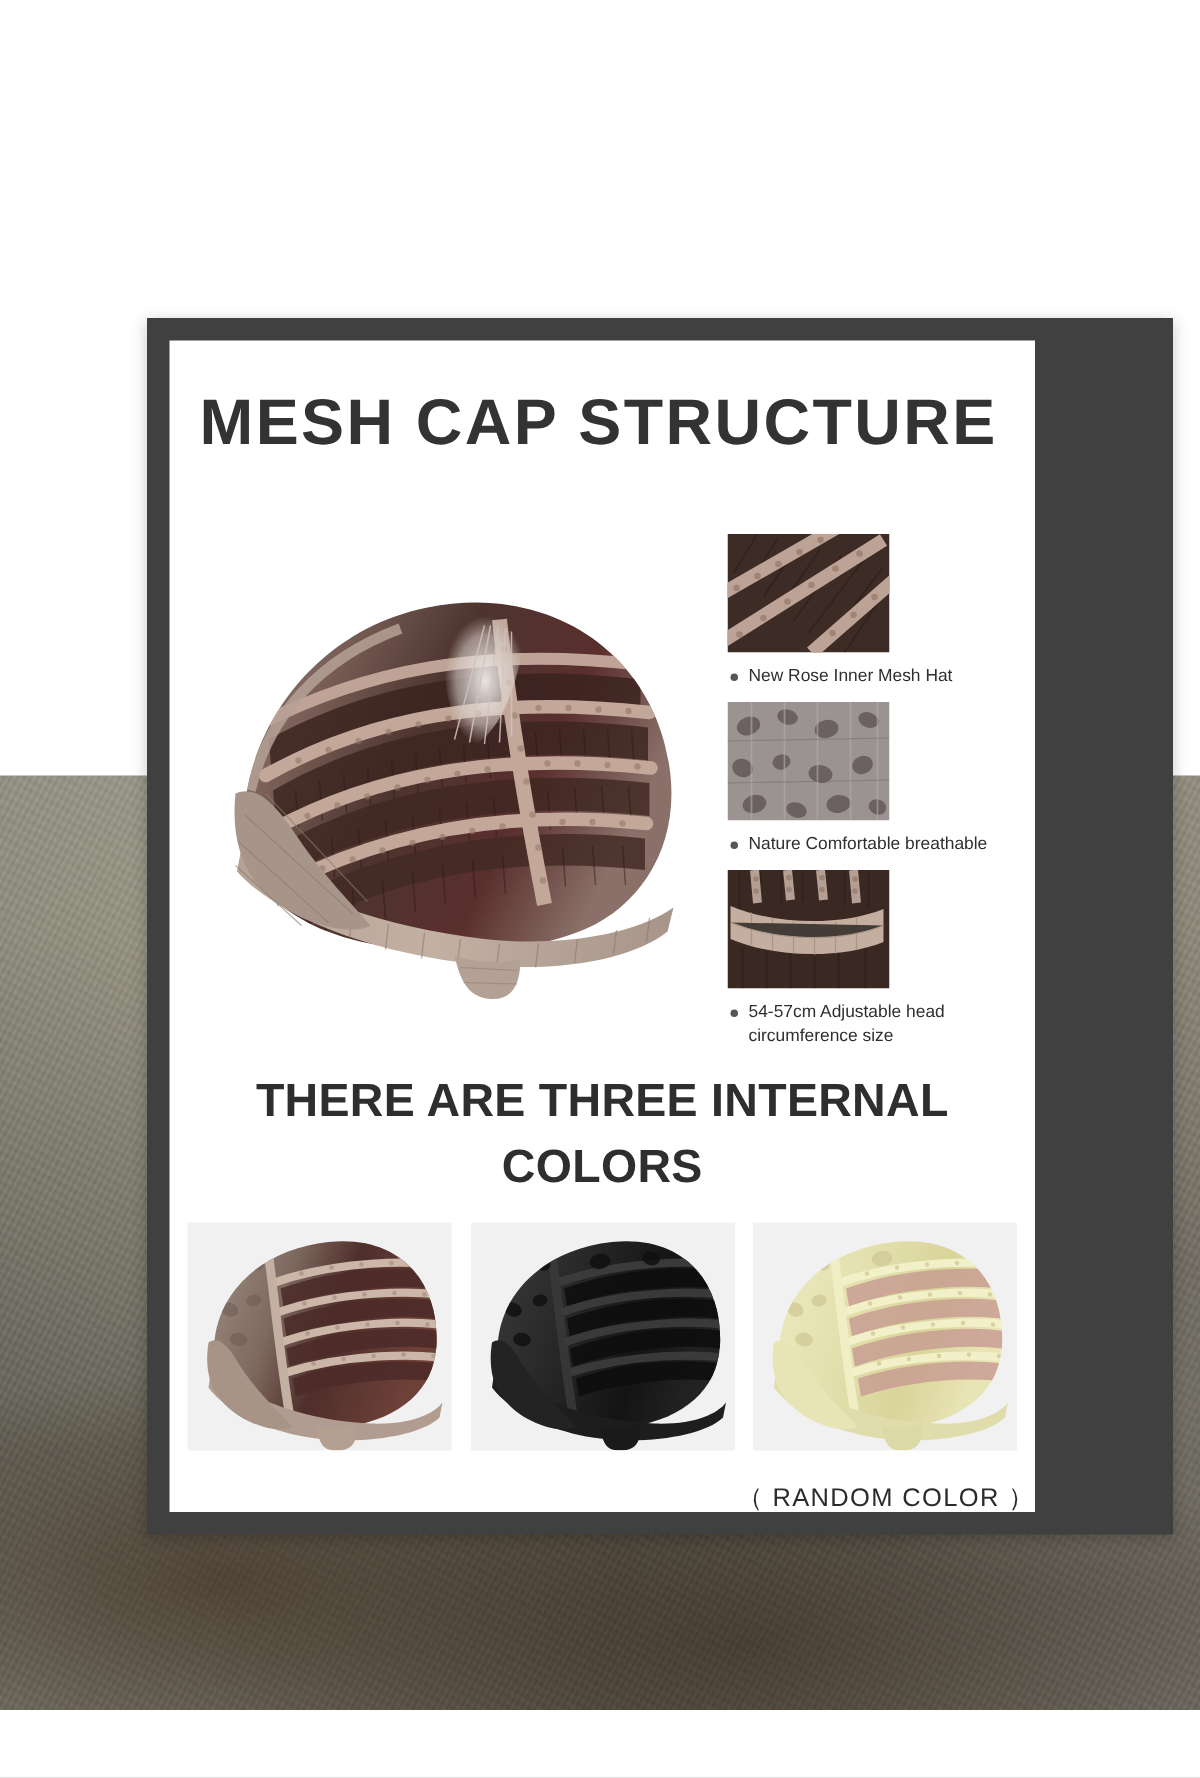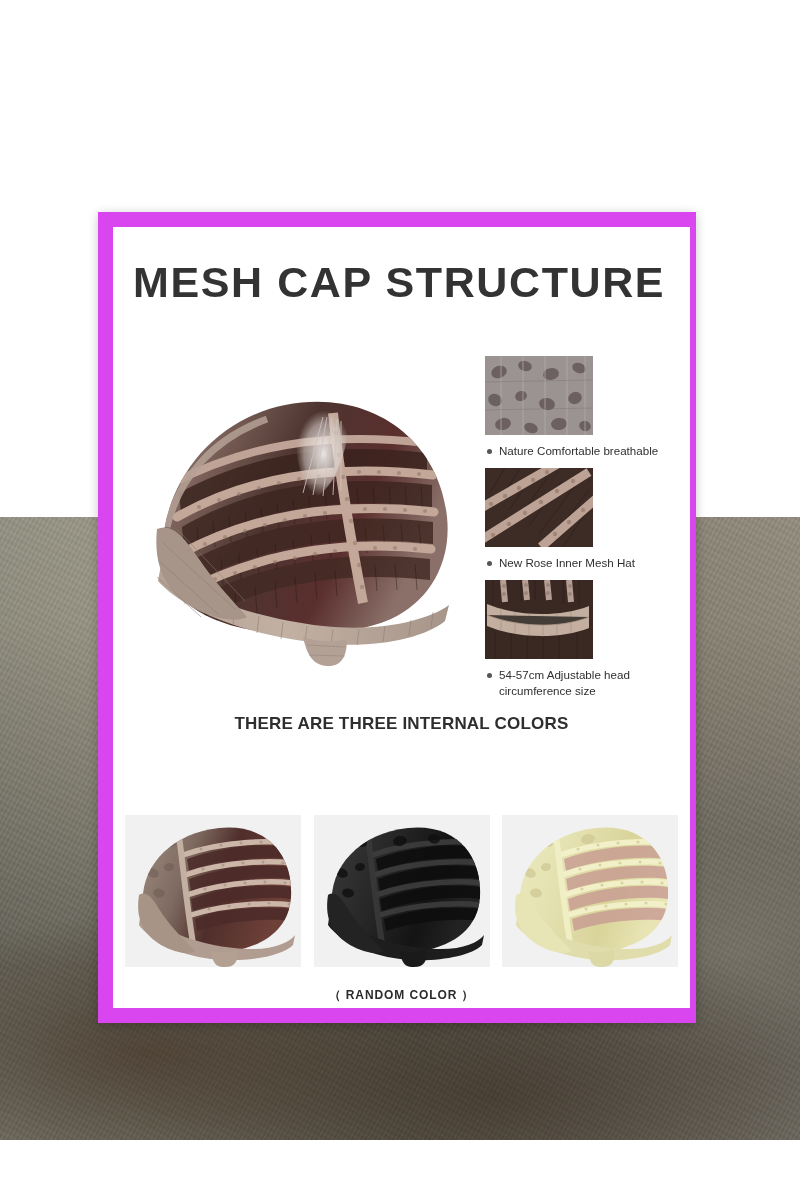--- a/index.html
+++ b/index.html
@@ -59,22 +59,22 @@
     position: absolute;
     left: 0; top: 1140px;
     width: 800px; height: 45px;
     background: #ffffff;
   }
 
   
   .frame {
     position: absolute;
     left: 98px; top: 212px;
-    width: 598px; height: 811px;
-    background: #d946ef;
+    width: 684px; height: 811px;
+    background: #404040;
     box-sizing: border-box;
     box-shadow: 0 2px 10px rgba(0,0,0,0.22);
   }
   .frame-inner {
     position: absolute;
     left: 15px; top: 15px;
     width: 577px; height: 781px;
     background: #ffffff;
     overflow: hidden;
   }
@@ -139,21 +139,21 @@
     line-height: 1.38;
     font-weight: 400;
   }
 
   
   .section-title {
     position: absolute;
     left: 0; top: 485px;
     width: 577px;
     text-align: center;
-    font-size: 17px;
+    font-size: 31px;
     font-weight: 700;
     letter-spacing: 0.2px;
     color: #2e2e2e;
     line-height: 1.42;
   }
 
   
   .swatch-row {
     position: absolute;
     left: 12px; top: 588px;
@@ -167,25 +167,25 @@
     background: #f1f1f1;
     position: relative;
     overflow: hidden;
   }
   .swatch-card svg { display: block; }
 
   .random-note {
     position: absolute;
     left: 0; top: 760px;
     width: 577px;
-    text-align: center;
-    font-size: 12px;
+    text-align: right;
+    font-size: 17px;
     letter-spacing: 0.9px;
     color: #2b2b2b;
-    font-weight: 700;
+    font-weight: 400;
   }
 </style>
 </head>
 <body>
 
 <div id="page">
 
   <div class="bg-upper"></div>
   <div class="bg-lower"></div>
   <div class="bg-foot"></div>
@@ -376,55 +376,20 @@
             <path d="M180,268 L218,270"></path>
               <path d="M182,278 L218,279"></path>
           </g>
         </svg>
       </div>
 
       <div class="features">
 
         <div class="feature">
           <svg class="feature-thumb" viewBox="0 0 108 79">
-            <rect width="108" height="79" fill="#9a9392"></rect>
-            <g fill="#5d5150" opacity="0.75">
-              <ellipse cx="14" cy="16" rx="8" ry="6" transform="rotate(-20 14 16)"></ellipse>
-              <ellipse cx="40" cy="10" rx="7" ry="5" transform="rotate(15 40 10)"></ellipse>
-              <ellipse cx="66" cy="18" rx="8" ry="6" transform="rotate(-12 66 18)"></ellipse>
-              <ellipse cx="94" cy="12" rx="7" ry="5" transform="rotate(20 94 12)"></ellipse>
-              <ellipse cx="10" cy="44" rx="7" ry="6" transform="rotate(25 10 44)"></ellipse>
-              <ellipse cx="36" cy="40" rx="6" ry="5" transform="rotate(-18 36 40)"></ellipse>
-              <ellipse cx="62" cy="48" rx="8" ry="6" transform="rotate(10 62 48)"></ellipse>
-              <ellipse cx="90" cy="42" rx="7" ry="6" transform="rotate(-22 90 42)"></ellipse>
-              <ellipse cx="18" cy="68" rx="8" ry="6" transform="rotate(-14 18 68)"></ellipse>
-              <ellipse cx="46" cy="72" rx="7" ry="5" transform="rotate(18 46 72)"></ellipse>
-              <ellipse cx="74" cy="68" rx="8" ry="6" transform="rotate(-8 74 68)"></ellipse>
-              <ellipse cx="100" cy="70" rx="6" ry="5" transform="rotate(22 100 70)"></ellipse>
-            </g>
-            <g stroke="#b3adac" stroke-width="1.2" opacity="0.6">
-              <path d="M16,0 L16,79"></path>
-                <path d="M38,0 L38,79"></path>
-                <path d="M60,0 L60,79"></path>
-              <path d="M82,0 L82,79"></path>
-                <path d="M100,0 L100,79"></path>
-            </g>
-            <g stroke="#6d6160" stroke-width="0.7" opacity="0.4">
-              <path d="M0,26 L108,24"></path>
-                <path d="M0,54 L108,52"></path>
-            </g>
-          </svg>
-          <div class="feature-row">
-            <span class="bullet-dot"></span>
-            <span class="feature-label">Nature Comfortable breathable</span>
-          </div>
-        </div>
-
-        <div class="feature">
-          <svg class="feature-thumb" viewBox="0 0 108 79">
             <rect width="108" height="79" fill="#3d2b26"></rect>
             <g stroke="#2a1a16" stroke-width="1" opacity="0.55">
               <path d="M4,26 L20,0"></path>
                 <path d="M14,34 L34,2"></path>
                 <path d="M24,42 L48,6"></path>
               <path d="M34,50 L62,10"></path>
                 <path d="M44,58 L76,14"></path>
                 <path d="M54,66 L90,18"></path>
               <path d="M64,74 L104,22"></path>
                 <path d="M78,79 L108,34"></path>
@@ -445,20 +410,55 @@
                 <circle cx="72" cy="23" r="2.2"></circle>
                 <circle cx="88" cy="13" r="2.2"></circle>
               <circle cx="70" cy="66" r="2.2"></circle>
                 <circle cx="84" cy="54" r="2.2"></circle>
                 <circle cx="98" cy="42" r="2.2"></circle>
             </g>
           </svg>
           <div class="feature-row">
             <span class="bullet-dot"></span>
             <span class="feature-label">New Rose Inner Mesh Hat</span>
+          </div>
+        </div>
+
+        <div class="feature">
+          <svg class="feature-thumb" viewBox="0 0 108 79">
+            <rect width="108" height="79" fill="#9a9392"></rect>
+            <g fill="#5d5150" opacity="0.75">
+              <ellipse cx="14" cy="16" rx="8" ry="6" transform="rotate(-20 14 16)"></ellipse>
+              <ellipse cx="40" cy="10" rx="7" ry="5" transform="rotate(15 40 10)"></ellipse>
+              <ellipse cx="66" cy="18" rx="8" ry="6" transform="rotate(-12 66 18)"></ellipse>
+              <ellipse cx="94" cy="12" rx="7" ry="5" transform="rotate(20 94 12)"></ellipse>
+              <ellipse cx="10" cy="44" rx="7" ry="6" transform="rotate(25 10 44)"></ellipse>
+              <ellipse cx="36" cy="40" rx="6" ry="5" transform="rotate(-18 36 40)"></ellipse>
+              <ellipse cx="62" cy="48" rx="8" ry="6" transform="rotate(10 62 48)"></ellipse>
+              <ellipse cx="90" cy="42" rx="7" ry="6" transform="rotate(-22 90 42)"></ellipse>
+              <ellipse cx="18" cy="68" rx="8" ry="6" transform="rotate(-14 18 68)"></ellipse>
+              <ellipse cx="46" cy="72" rx="7" ry="5" transform="rotate(18 46 72)"></ellipse>
+              <ellipse cx="74" cy="68" rx="8" ry="6" transform="rotate(-8 74 68)"></ellipse>
+              <ellipse cx="100" cy="70" rx="6" ry="5" transform="rotate(22 100 70)"></ellipse>
+            </g>
+            <g stroke="#b3adac" stroke-width="1.2" opacity="0.6">
+              <path d="M16,0 L16,79"></path>
+                <path d="M38,0 L38,79"></path>
+                <path d="M60,0 L60,79"></path>
+              <path d="M82,0 L82,79"></path>
+                <path d="M100,0 L100,79"></path>
+            </g>
+            <g stroke="#6d6160" stroke-width="0.7" opacity="0.4">
+              <path d="M0,26 L108,24"></path>
+                <path d="M0,54 L108,52"></path>
+            </g>
+          </svg>
+          <div class="feature-row">
+            <span class="bullet-dot"></span>
+            <span class="feature-label">Nature Comfortable breathable</span>
           </div>
         </div>
 
         <div class="feature">
           <svg class="feature-thumb" viewBox="0 0 108 79">
             <rect width="108" height="79" fill="#3a2822"></rect>
             <g stroke="#2b1d19" stroke-width="1" opacity="0.6">
               <path d="M8,0 L8,26"></path>
                 <path d="M22,0 L22,24"></path>
                 <path d="M36,0 L36,22"></path>

